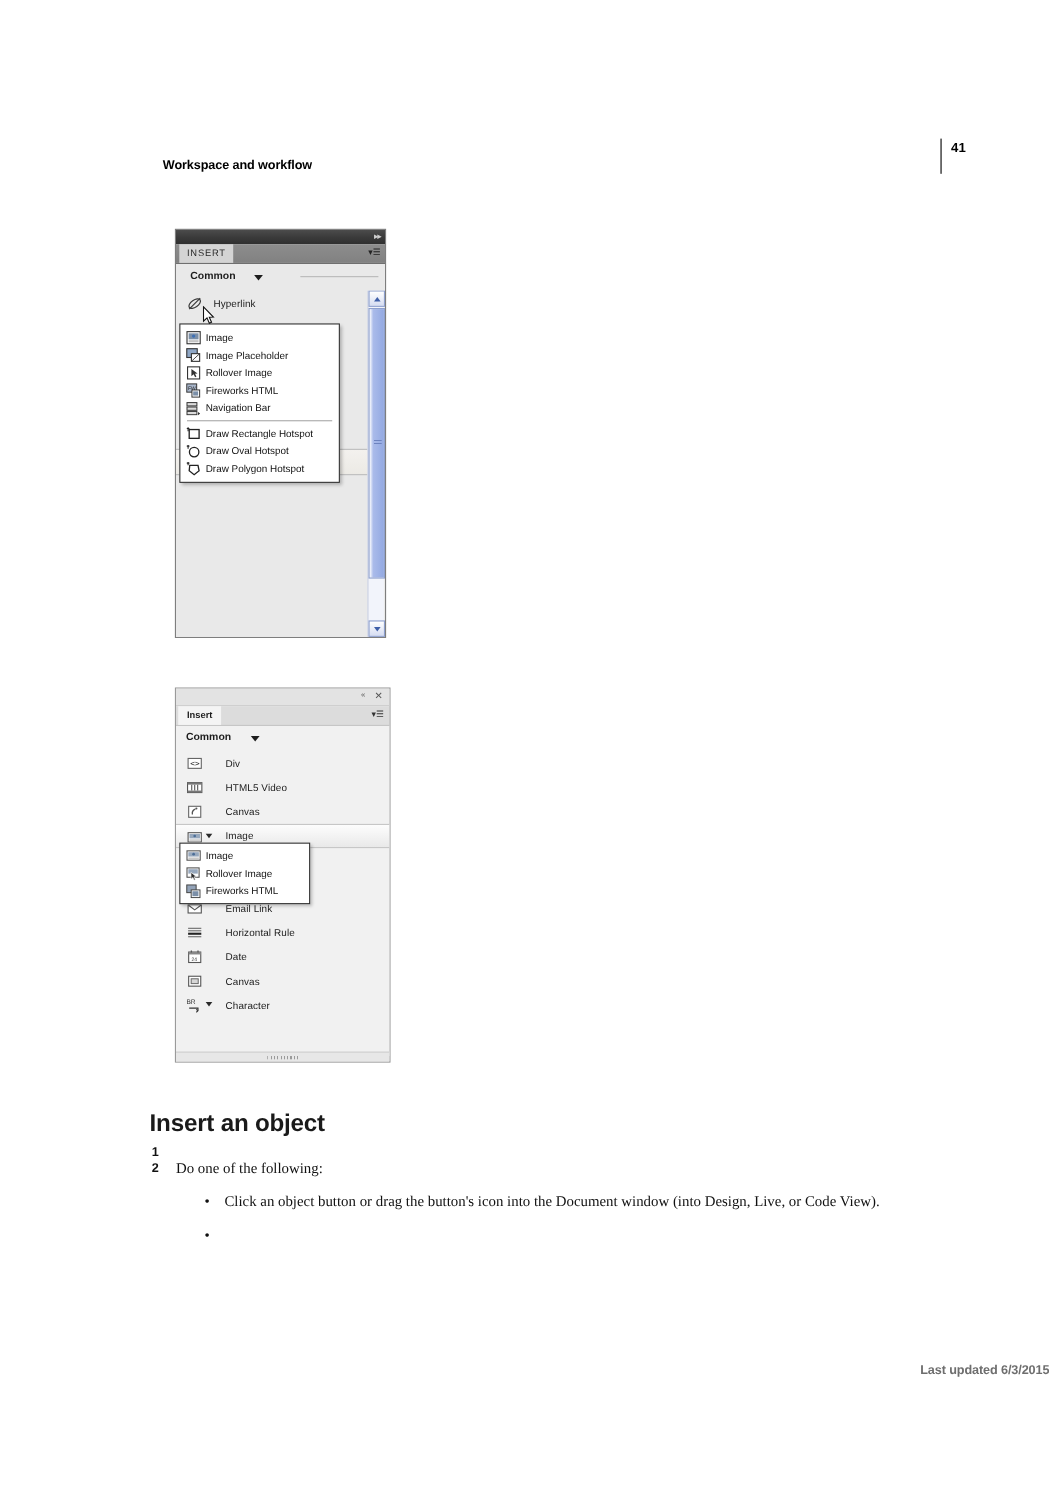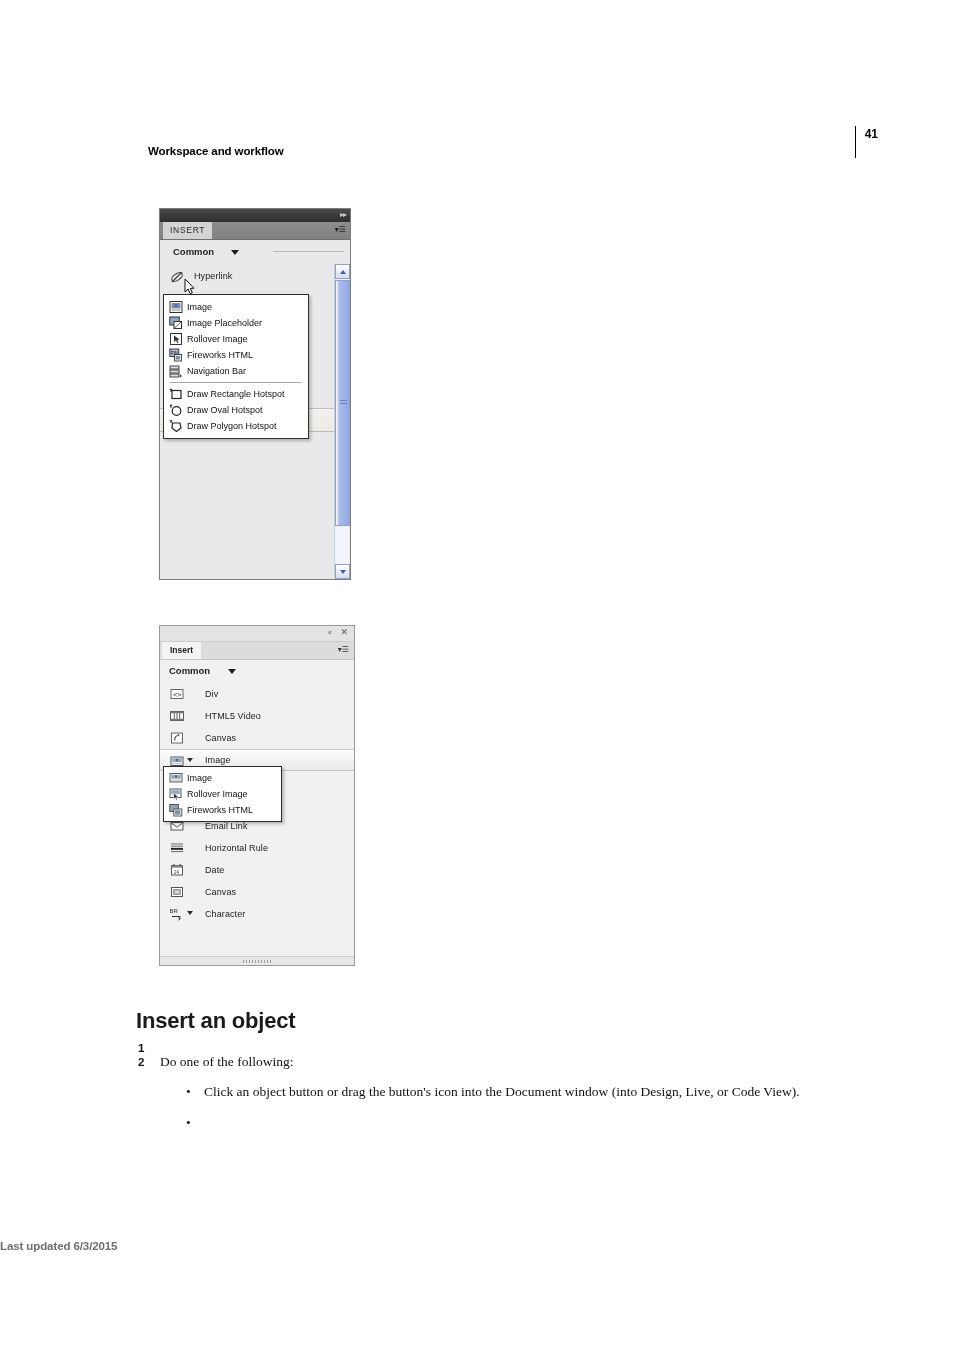--- a/index.html
+++ b/index.html
@@ -452,21 +452,21 @@
   .bullet .dot {
     position: absolute;
     left: 2px;
     top: 0;
   }
   .footer {
     position: absolute;
     left: 0;
     top: 1240px;
     width: 954px;
-    text-align: left;
+    text-align: right;
     font-size: 11.5px;
     font-weight: bold;
     color: #6e6e6e;
     letter-spacing: -0.1px;
   }
 </style>
 </head>
 <body>
 
 <div class="page-header">

